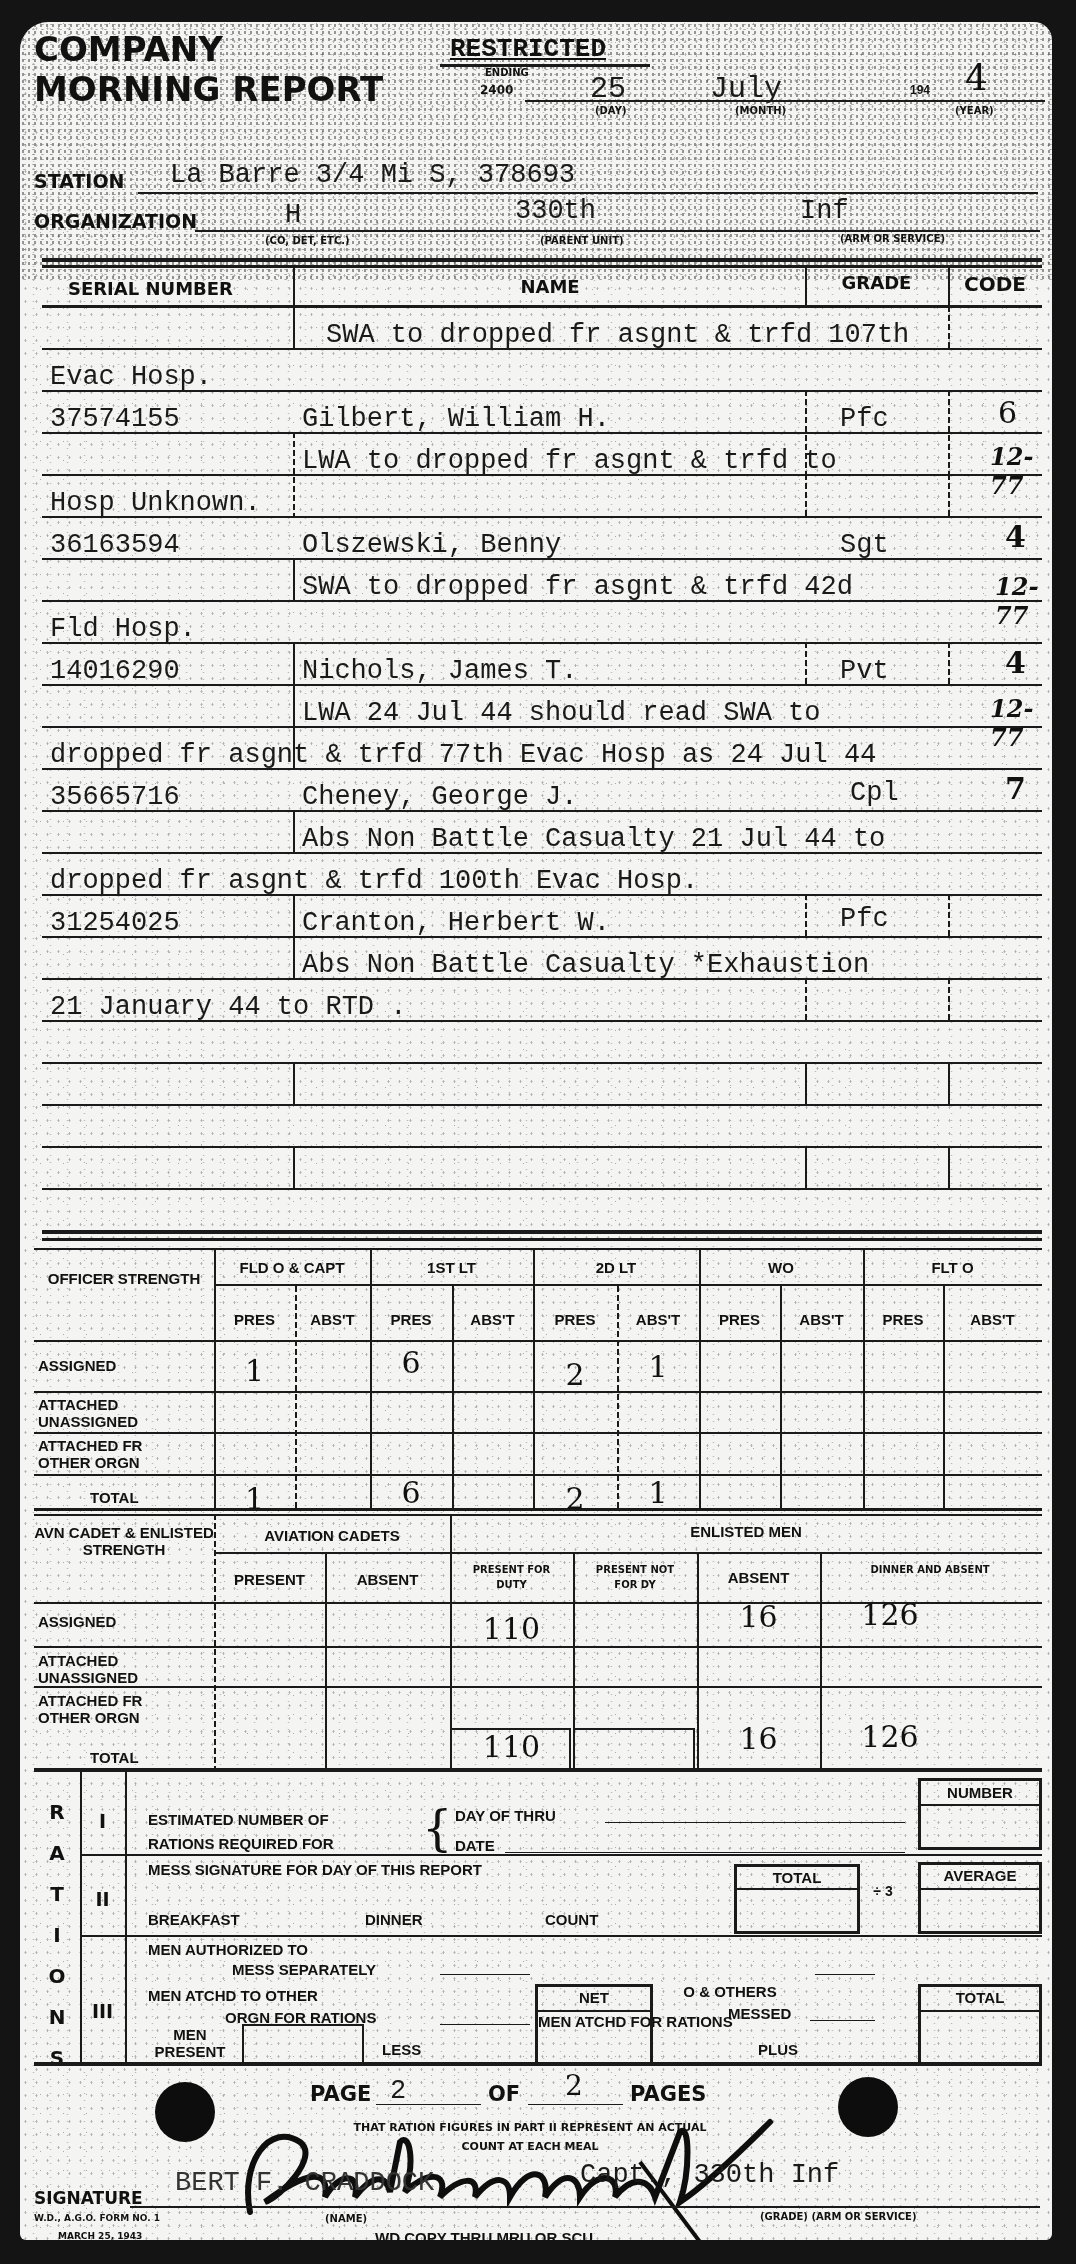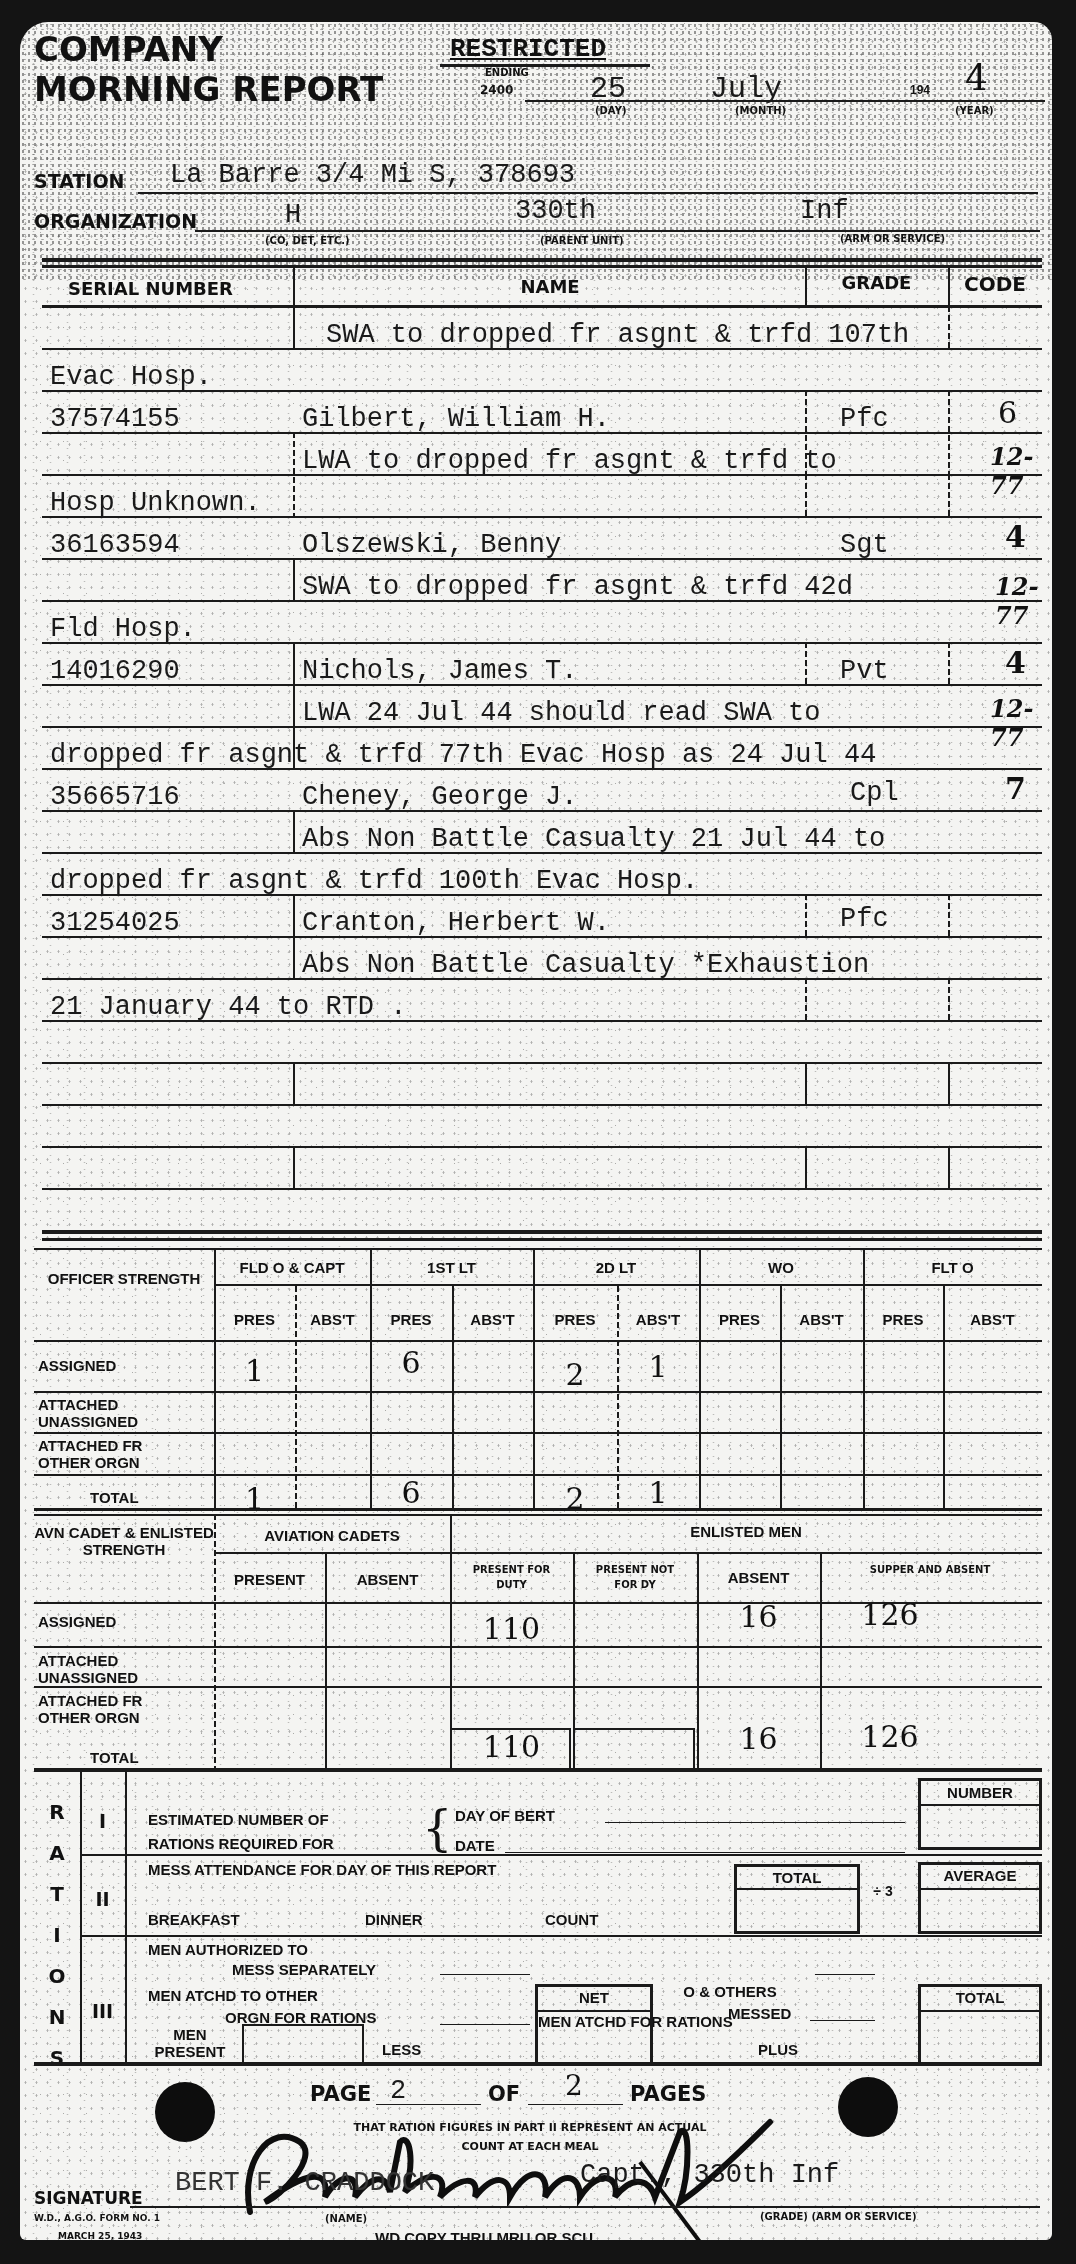--- a/index.html
+++ b/index.html
@@ -230,21 +230,21 @@
 
     <div class="abs small center" style="left:194px;top:1506px;width:236px;">AVIATION CADETS</div>
     <div class="abs small center" style="left:430px;top:1502px;width:592px;">ENLISTED MEN</div>
     <div class="hline thin" style="left:194px;top:1530px;width:828px;"></div>
 
     <div class="abs small center" style="left:194px;top:1550px;width:111px;">PRESENT</div>
     <div class="abs small center" style="left:305px;top:1550px;width:125px;">ABSENT</div>
     <div class="abs tiny center" style="left:440px;top:1540px;width:103px;line-height:1.5;">PRESENT FOR DUTY</div>
     <div class="abs tiny center" style="left:563px;top:1540px;width:104px;line-height:1.5;">PRESENT NOT FOR DY</div>
     <div class="abs small center" style="left:677px;top:1548px;width:123px;">ABSENT</div>
-    <div class="abs tiny center" style="left:820px;top:1540px;width:180px;line-height:1.5;">SUPPER AND ABSENT</div>
+    <div class="abs tiny center" style="left:820px;top:1540px;width:180px;line-height:1.5;">DINNER AND ABSENT</div>
 
     <div class="hline thin" style="left:14px;top:1580px;width:1008px;"></div>
     <div class="hline thin" style="left:14px;top:1624px;width:1008px;"></div>
     <div class="hline thin" style="left:14px;top:1664px;width:1008px;"></div>
     <div class="hline thick" style="left:14px;top:1746px;width:1008px;"></div>
 
     <div class="abs small" style="left:18px;top:1592px;">ASSIGNED</div>
     <div class="abs small" style="left:18px;top:1630px;width:150px;line-height:1.15;">ATTACHED UNASSIGNED</div>
     <div class="abs small" style="left:18px;top:1670px;width:150px;line-height:1.15;">ATTACHED FR OTHER ORGN</div>
     <div class="abs small" style="left:70px;top:1728px;">TOTAL</div>
@@ -270,31 +270,31 @@
       <div>I</div>
       <div>O</div>
       <div>N</div>
       <div>S</div>
     </div>
 
     <div class="abs label center" style="left:60px;top:1790px;width:45px;">I</div>
     <div class="abs small" style="left:128px;top:1790px;">ESTIMATED NUMBER OF</div>
     <div class="abs small" style="left:128px;top:1814px;">RATIONS REQUIRED FOR</div>
     <div class="abs" style="left:402px;top:1782px;font-size:48px;line-height:1;font-family:'DejaVu Serif',serif;">{</div>
-    <div class="abs small" style="left:435px;top:1786px;">DAY OF BERT</div>
+    <div class="abs small" style="left:435px;top:1786px;">DAY OF THRU</div>
     <div class="hline thin" style="left:585px;top:1800px;width:300px;height:1px;"></div>
     <div class="abs small" style="left:435px;top:1816px;">DATE</div>
     <div class="hline thin" style="left:485px;top:1830px;width:400px;height:1px;"></div>
     <div class="box" style="left:898px;top:1756px;width:118px;height:66px;"></div>
     <div class="hline thin" style="left:901px;top:1782px;width:118px;"></div>
     <div class="abs small center" style="left:898px;top:1763px;width:124px;">NUMBER</div>
     <div class="hline thin" style="left:60px;top:1832px;width:962px;"></div>
 
     <div class="abs label center" style="left:60px;top:1868px;width:45px;">II</div>
-    <div class="abs small" style="left:128px;top:1840px;">MESS ATTENDANCE FOR DAY OF THIS REPORT</div>
+    <div class="abs small" style="left:128px;top:1840px;">MESS SIGNATURE FOR DAY OF THIS REPORT</div>
     <div class="abs small" style="left:128px;top:1890px;">BREAKFAST</div>
     <div class="abs small" style="left:345px;top:1890px;">DINNER</div>
     <div class="abs small" style="left:525px;top:1890px;">COUNT</div>
     <div class="box" style="left:714px;top:1842px;width:120px;height:64px;"></div>
     <div class="hline thin" style="left:717px;top:1866px;width:120px;"></div>
     <div class="abs small center" style="left:714px;top:1848px;width:126px;">TOTAL</div>
     <div class="abs small center" style="left:843px;top:1860px;width:40px;font-size:14px;line-height:1.4;">÷ 3</div>
     <div class="box" style="left:898px;top:1840px;width:118px;height:66px;"></div>
     <div class="hline thin" style="left:901px;top:1866px;width:118px;"></div>
     <div class="abs small center" style="left:898px;top:1846px;width:124px;">AVERAGE</div>

